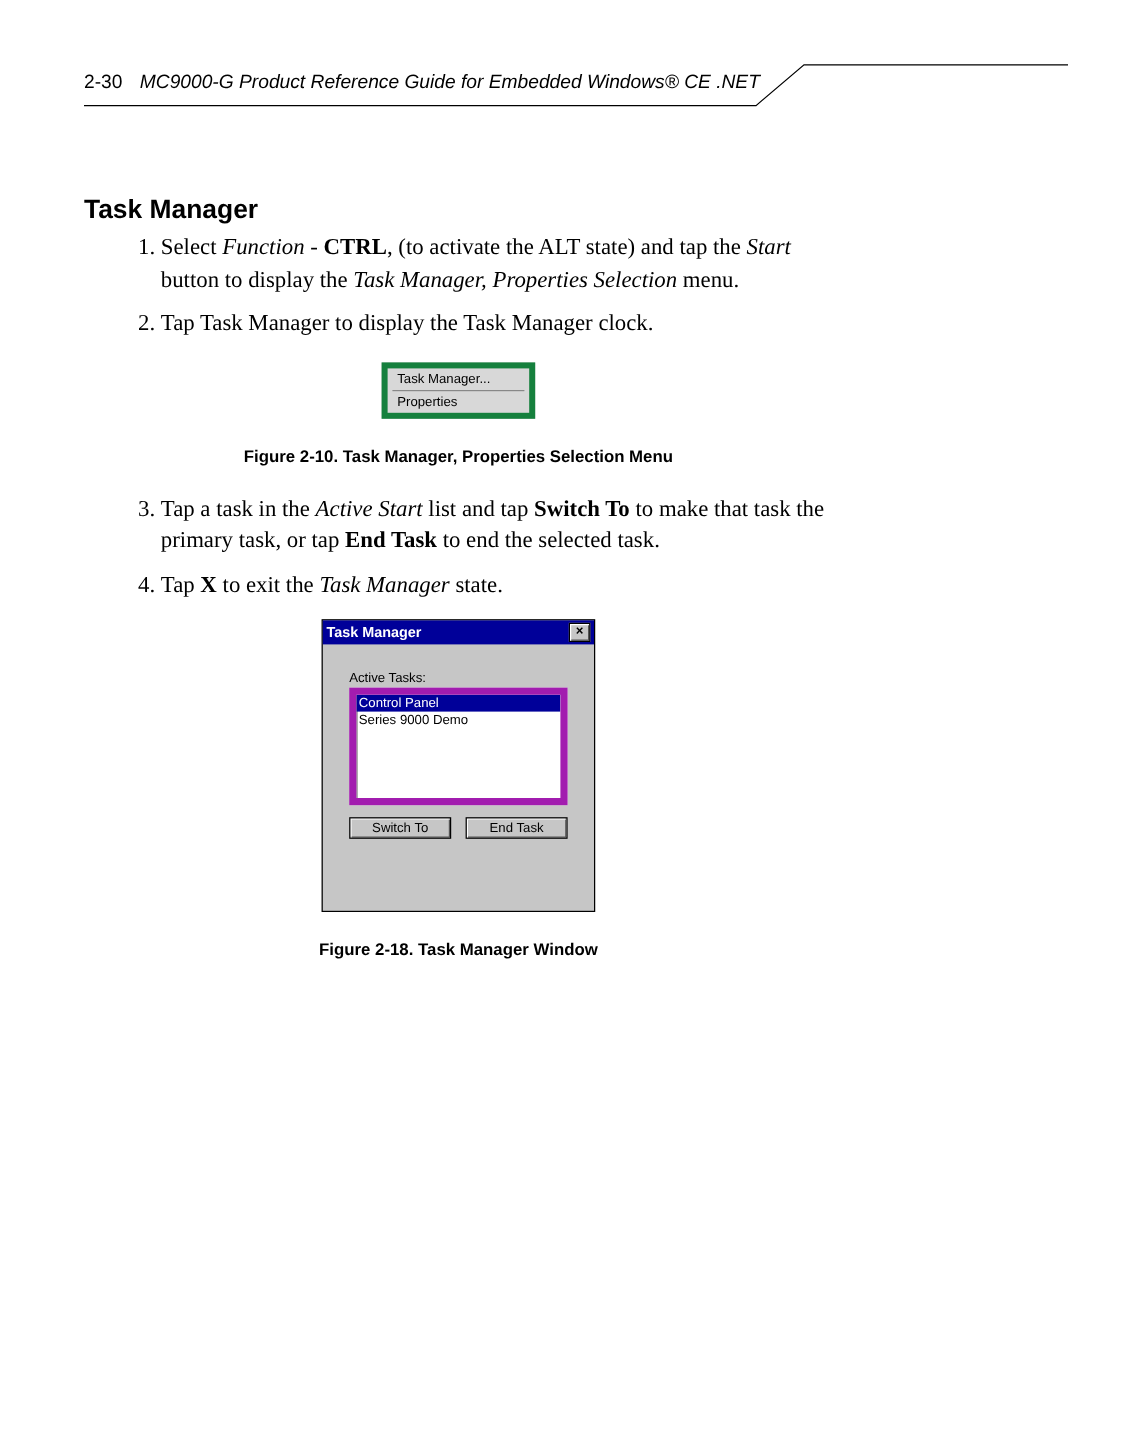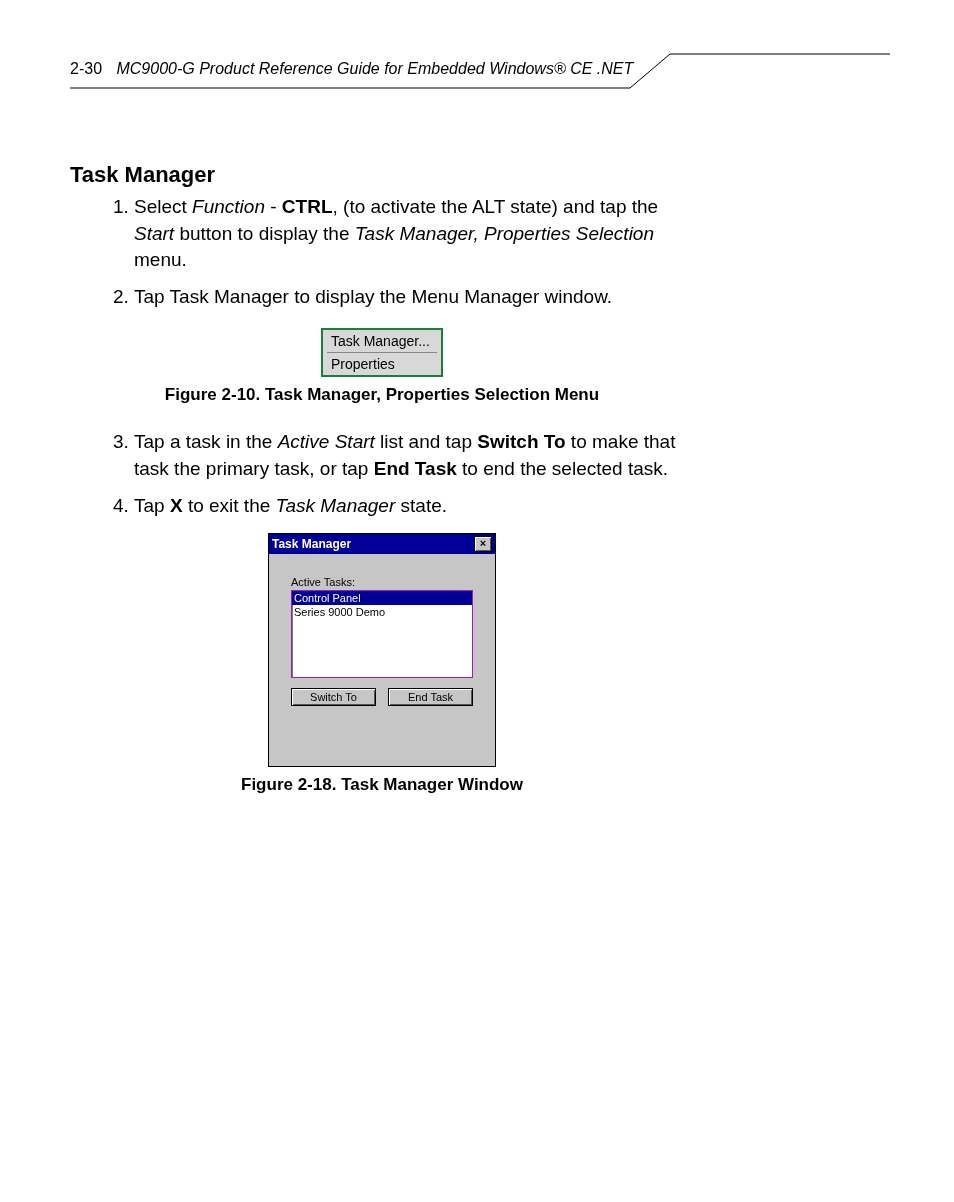--- a/index.html
+++ b/index.html
@@ -52,39 +52,39 @@
     font-weight: bold;
     font-size: 22px;
     margin: 0 0 6px 0;
   }
   ol {
     font-size:19px;
     padding-left: 64px;
     margin:0;
     line-height:1.4;
   }
-  ol > li { margin-bottom:10px; }
+  ol > li { margin-bottom:10px;font-family:Liberation Serif, serif; }
   .i { font-style: italic; }
   .b { font-weight: bold; }
   .fig-caption{
     font-family:"Arial Narrow",Arial,sans-serif;
     font-stretch:condensed;
     text-align:center;
     font-weight:bold;
-    font-size:17px;
-    margin:8px 0 24px 0;
+    font-size:14px;
+    margin:23px 0 24px 0;
   }
   
   .ctx-menu{
     width:118px;
     margin:18px auto 0 auto;
     background:#d8d8d8;
-    border:2px solid #15803d;
+    border:5px solid #15803d;
     font-family:Tahoma,Arial,sans-serif;
-    font-size:14px;
+    font-size:11px;
   }
   .ctx-item{
     padding:3px 8px;
   }
   .ctx-sep{
     border-top:1px solid #888;
     margin:0 4px;
   }
   
   .wince-window{
@@ -113,21 +113,21 @@
     font-size:11px;
     font-weight:bold;
     line-height:12px;
     text-align:center;
     box-shadow: inset 1px 1px 0 #fff, inset -1px -1px 0 #555;
   }
   .win-body{ padding:22px; }
   .win-label{ font-size:11px; margin-bottom:2px;}
   .task-list{
     background:#fff;
-    border:1px solid #a21caf;
+    border:6px solid #a21caf;
     box-shadow: inset 1px 1px 0 #777;
     height:86px;
     overflow:hidden;
     font-size:11px;
     margin-bottom:10px;
   }
   .task-item{ padding:0 2px; line-height:14px;}
   .task-item.selected{
     background:#000099;color:#fff;
   }
@@ -165,21 +165,21 @@
     </svg>
   </div>
 
 
   <h2 class="sub">Task Manager</h2>
 
   <ol start="1">
     <li>
       <span>Select </span><span class="i">Function</span><span> - </span><span class="b">CTRL</span><span>, (to activate the ALT state) and tap the </span><span class="i">Start</span><span> button to display the </span><span class="i">Task Manager, Properties Selection</span><span> menu.</span>
     </li>
-    <li>Tap Task Manager to display the Menu Manager window.</li>
+    <li>Tap Task Manager to display the Task Manager clock.</li>
   </ol>
 
   <div class="ctx-menu">
     <div class="ctx-item">Task Manager...</div>
     <div class="ctx-sep"></div>
     <div class="ctx-item">Properties</div>
   </div>
   <div class="fig-caption">Figure 2-10.  Task Manager, Properties Selection Menu</div>
 
   <ol start="3">

